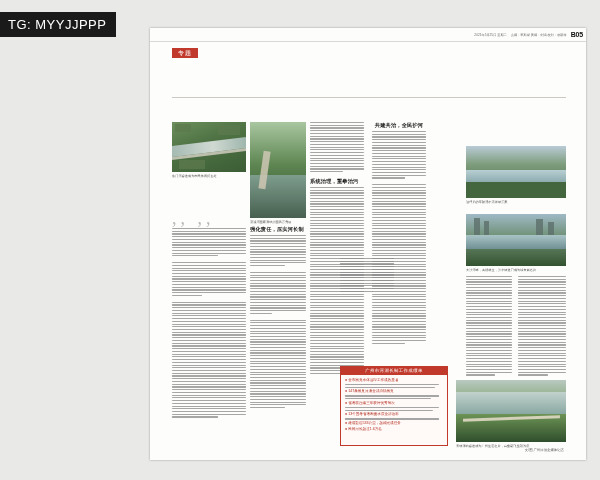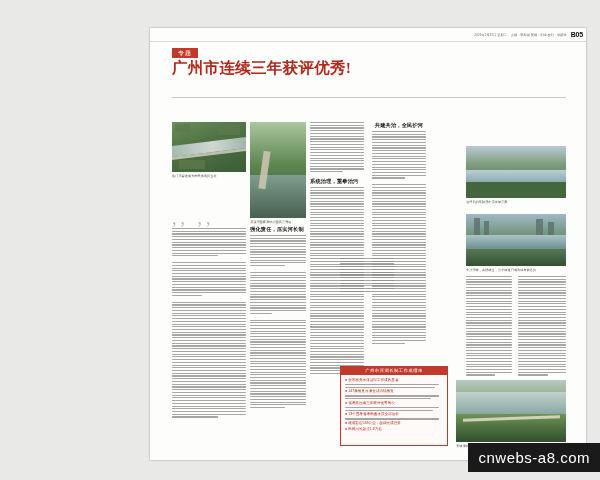--- a/index.html
+++ b/index.html
@@ -246,33 +246,33 @@
     top: 420px;
     font-size: 3.4px;
     color: #555;
   }
 </style>
 </head>
 <body>
 
 <div id="page">
 
+  <div class="wm-tl">TG: MYYJJPPP</div>
 
   <div id="sheet">
 
     <div class="masthead">
       <span class="mh-date">2021年5月25日 星期二</span>
       <span class="mh-edit">责编：李斯璐 美编：刘鸿 校对：杨明珠</span>
       <span class="mh-page">B05</span>
     </div>
 
     <div class="tagbar">专题</div>
 
     <div class="headline">
-      <span class="l2">广州市连续三年获评优秀!</span>
     </div>
 
     <div class="rule"></div>
 
     <div class="photo p1">
       <div class="sky"></div>
       <div class="river"></div>
       <div class="road"></div>
       <div class="blk" style="left:4%;top:4%;width:22%;height:16%;"></div>
       <div class="blk" style="left:62%;top:6%;width:30%;height:20%;"></div>
@@ -742,15 +742,14 @@
         <div class="line" style="width:96%"></div>
         <div class="ib-item">● 建成碧道533公里，超额完成任务</div>
         <div class="ib-item">● 民间河长超过1.6万名</div>
       </div>
     </div>
 
     <div class="endmark">文/图 广州日报全媒体记者</div>
 
   </div>
 
-  <div class="wm-br">cnwebs-a8.com</div>
 
 </div>
 
 </body></html>

